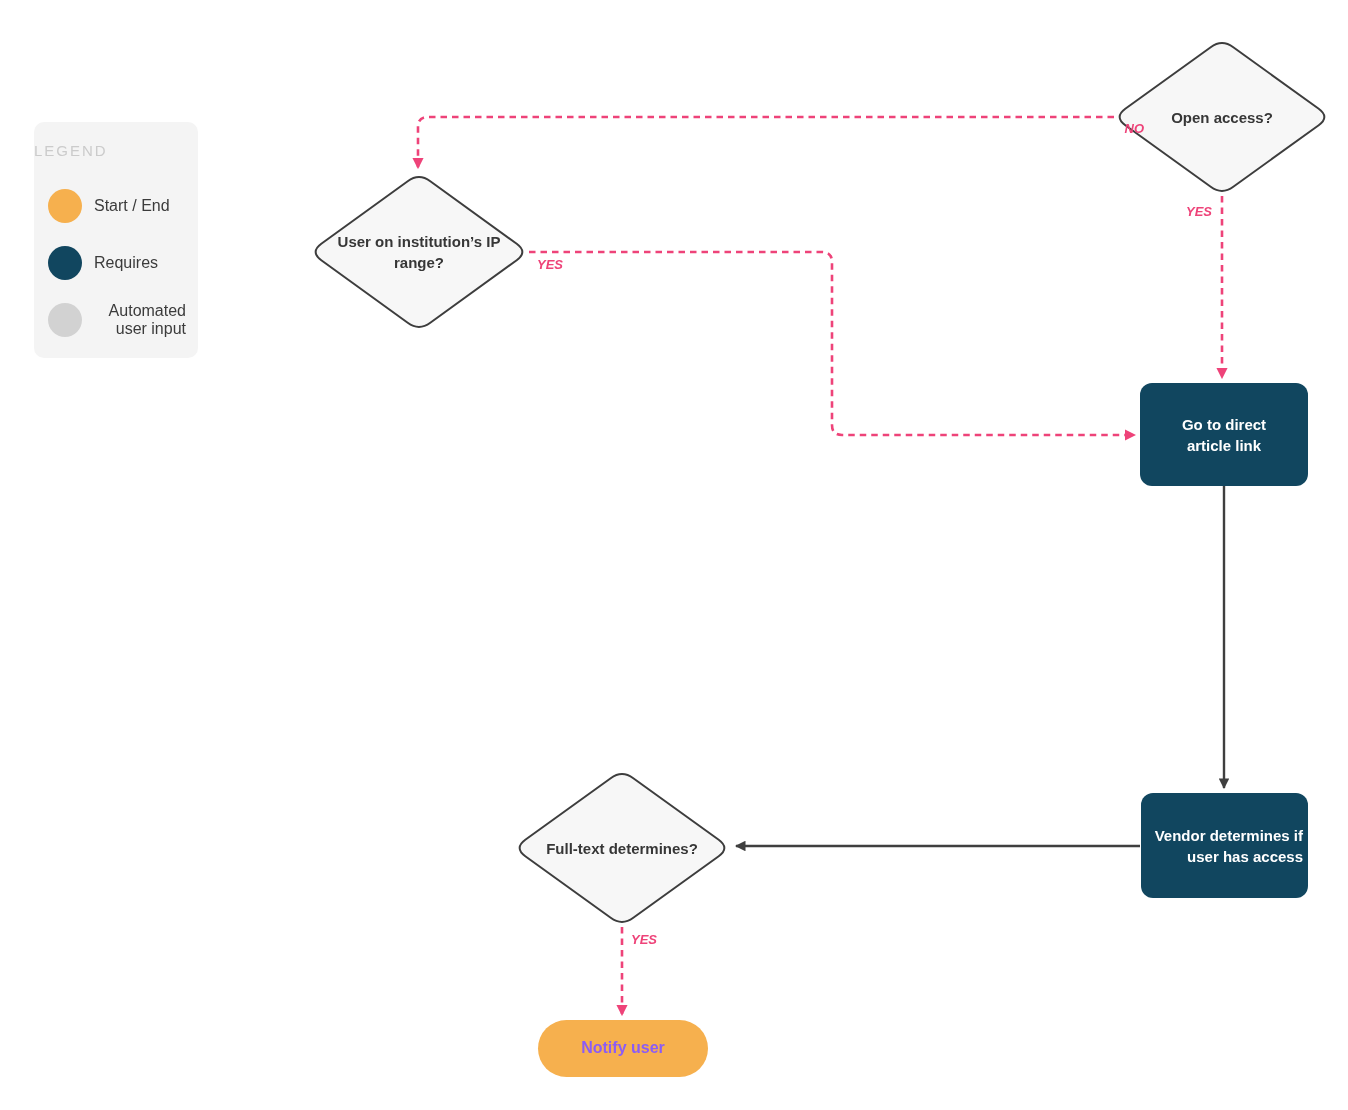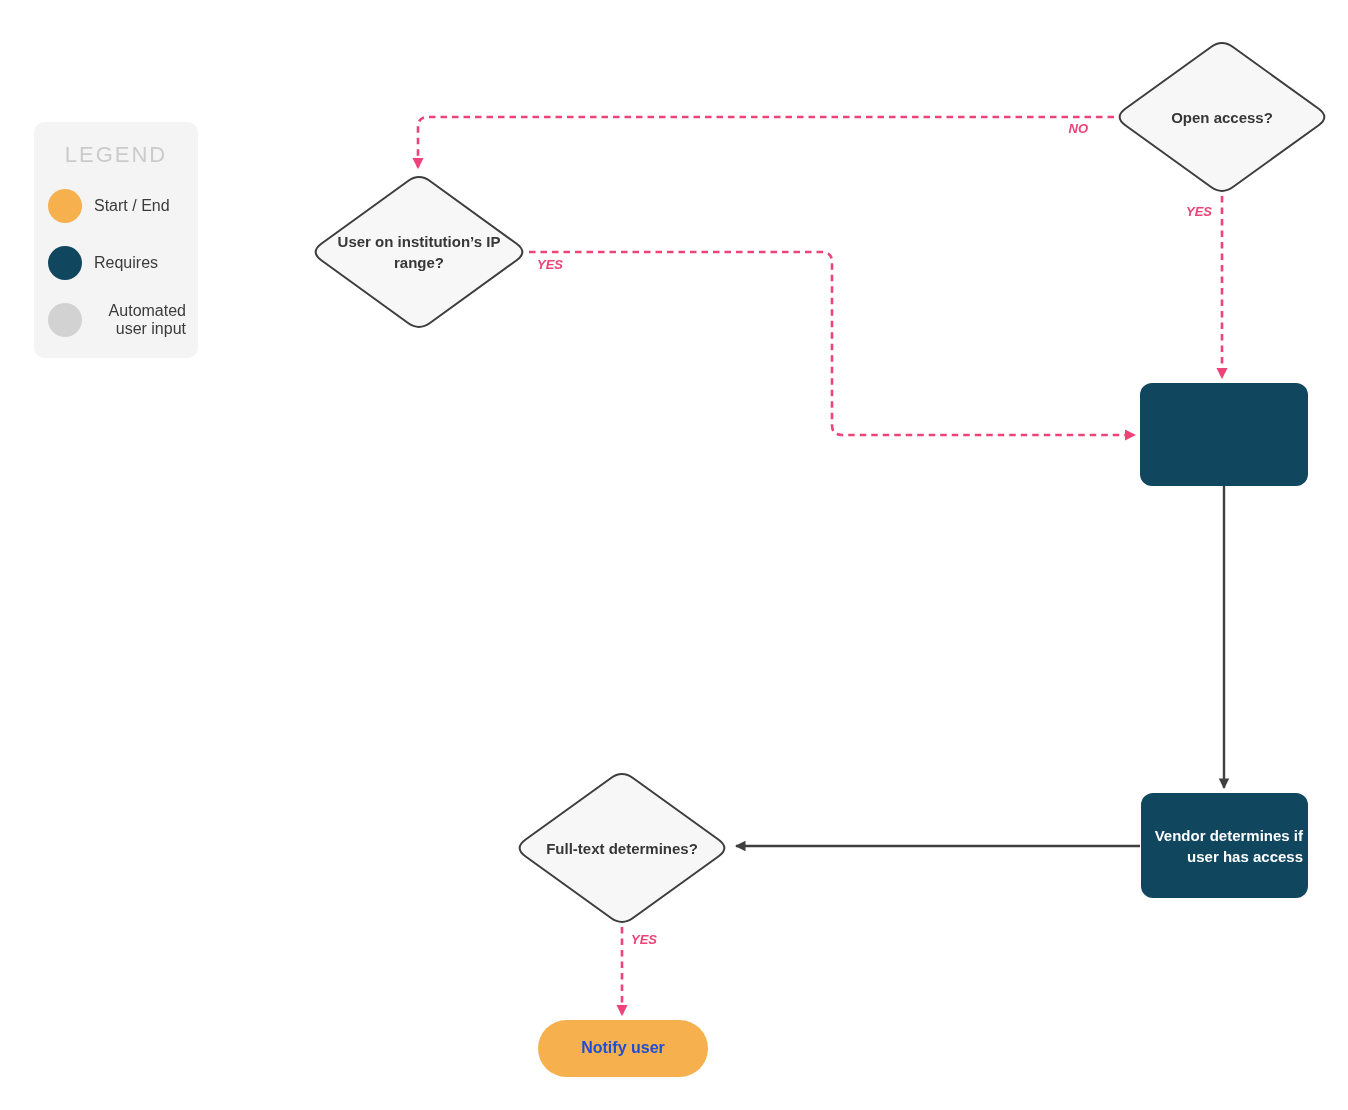--- a/index.html
+++ b/index.html
@@ -27,21 +27,21 @@
     align-items: center;
     justify-content: center;
     text-align: center;
     font-size: 15px;
     font-weight: 600;
     line-height: 1.4;
     color: #373737;
     pointer-events: none;
   }
   .node-label.on-dark { color: #ffffff; }
-  .node-label.on-orange { color: #1d4ed8; font-size: 16px; }
+  .node-label.on-orange { color: #8b5cf6; font-size: 16px; }
   
   .edge-label {
     position: absolute;
     font-size: 13px;
     font-style: italic;
     font-weight: 600;
     color: #ee4379;
     pointer-events: none;
   }
   .edge-label.align-right { text-align: right; }
@@ -53,22 +53,21 @@
     width: 164px;
     height: 236px;
     background: #f4f4f4;
     border-radius: 10px;
   }
   .legend-title {
     position: absolute;
     top: 20px;
     left: 0;
     width: 100%;
-    text-align: center;
-    font-size: 22px;
+    font-size: 15px;
     font-weight: 400;
     letter-spacing: 2px;
     color: #cbcbcb;
   }
   .legend-item {
     position: absolute;
     left: 14px;
     height: 34px;
     display: flex;
     align-items: center;
@@ -131,28 +130,29 @@
 
     <rect x="1141" y="793" width="167" height="105" rx="12" fill="#11465f"></rect>
 
     <rect x="538" y="1020" width="170" height="57" rx="28.5" fill="#f6b04e"></rect>
   </svg>
 
   <div class="node-label" style="left:329px; top:224px; width:180px; height:56px;">User on institution’s IP range?</div>
 
   <div class="node-label" style="left:1132px; top:97px; width:180px; height:40px;">Open access?</div>
 
+  <div class="node-label on-dark" style="left:1159px; top:404px; width:130px; height:62px;">Go to direct article link</div>
 
   <div class="node-label on-dark" style="left:1146px; top:815px; width:157px; height:62px;text-align:right;">Vendor determines if user has access</div>
 
   <div class="node-label" style="left:532px; top:834px; width:180px; height:28px;">Full-text determines?</div>
 
   <div class="node-label on-orange" style="left:538px; top:1020px; width:170px; height:57px;">Notify user</div>
 
-  <div class="edge-label align-right" style="left:1044px; top:121px; width:44px;">NO</div>
+  <div class="edge-label align-right" style="left:1100px; top:121px; width:44px;">NO</div>
 
   <div class="edge-label align-right" style="left:1168px; top:204px; width:44px;">YES</div>
 
   <div class="edge-label" style="left:537px; top:257px; width:50px;">YES</div>
 
   <div class="edge-label" style="left:631px; top:932px; width:50px;">YES</div>
 
   <div class="legend">
     <div class="legend-title">LEGEND</div>
 

